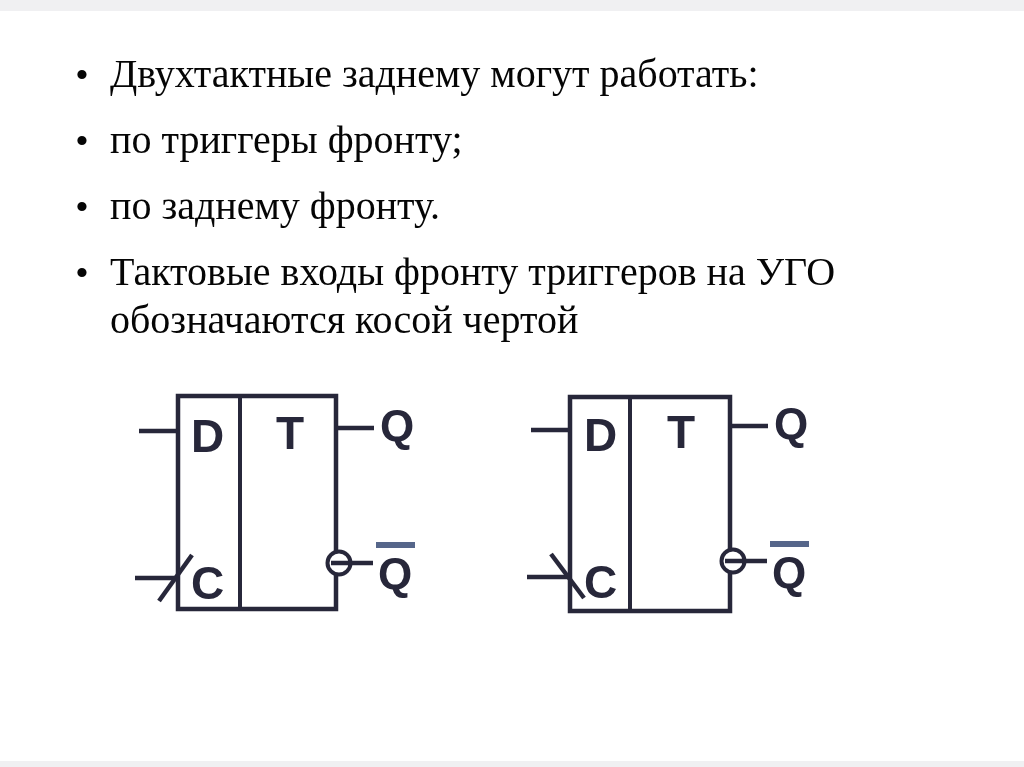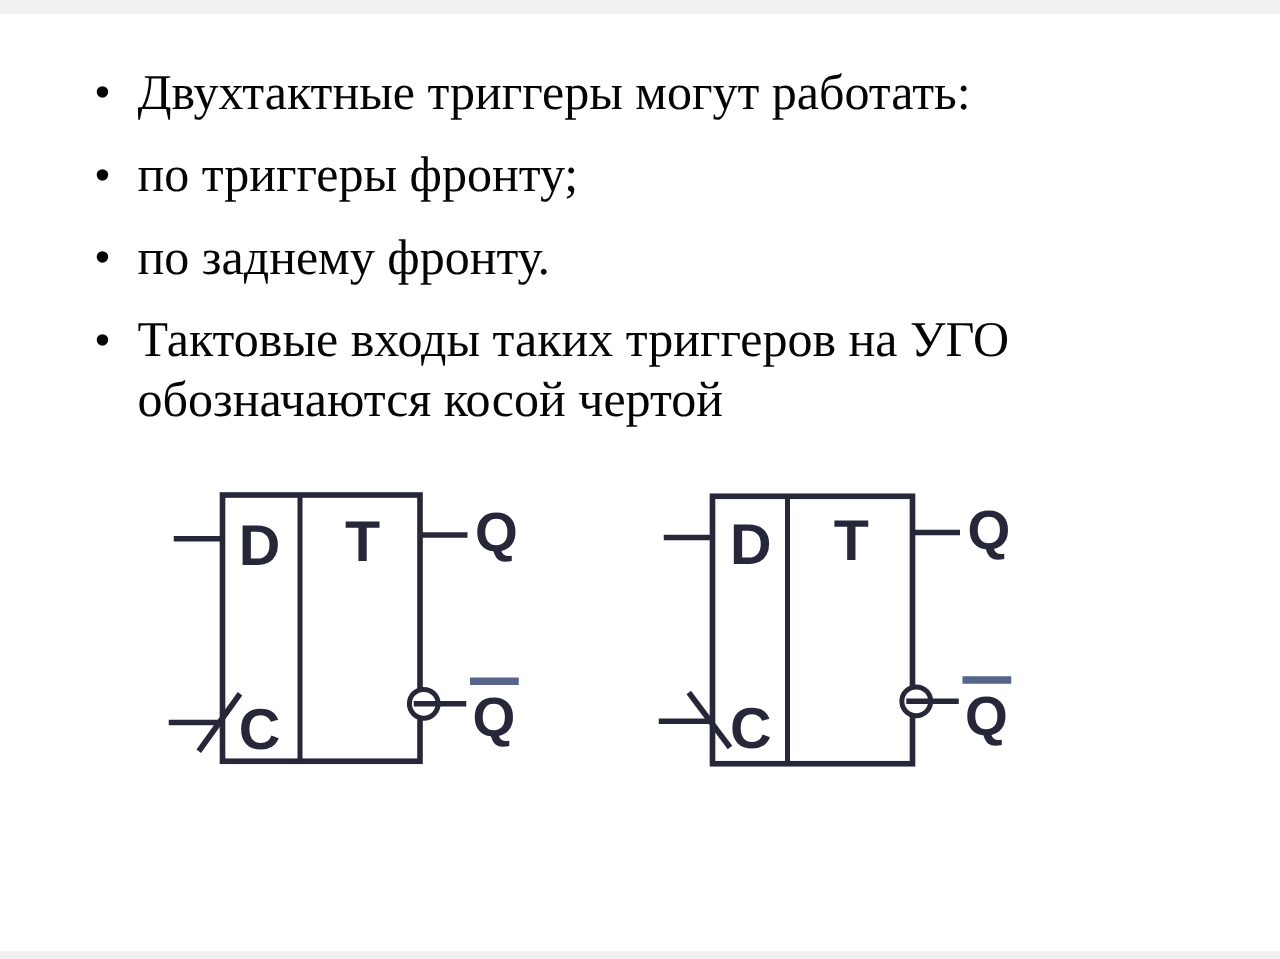--- a/index.html
+++ b/index.html
@@ -55,33 +55,33 @@
   }
 </style>
 </head>
 <body>
 
 <div class="slide">
 
   <ul class="bullet-list">
     <li class="bullet-item">
       <span class="bullet-marker">•</span>
-      <span class="bullet-text">Двухтактные триггеры могут работать:</span>
+      <span class="bullet-text">Двухтактные заднему могут работать:</span>
     </li>
     <li class="bullet-item">
       <span class="bullet-marker">•</span>
       <span class="bullet-text">по триггеры фронту;</span>
     </li>
     <li class="bullet-item">
       <span class="bullet-marker">•</span>
       <span class="bullet-text">по заднему фронту.</span>
     </li>
     <li class="bullet-item">
       <span class="bullet-marker">•</span>
-      <span class="bullet-text">Тактовые входы таких триггеров на УГО обозначаются косой чертой</span>
+      <span class="bullet-text">Тактовые входы фронту триггеров на УГО обозначаются косой чертой</span>
     </li>
   </ul>
 
   <svg id="figure-1" class="figure" width="300" height="240" viewBox="130 375 300 240">
 
     <rect x="180" y="385" width="158" height="213" fill="#ffffff" stroke="#27273a" stroke-width="4.5"></rect>
     <line x1="242" y1="385" x2="242" y2="598" stroke="#27273a" stroke-width="4"></line>
 
     <line x1="141" y1="420" x2="180" y2="420" stroke="#27273a" stroke-width="4.5"></line>
 

